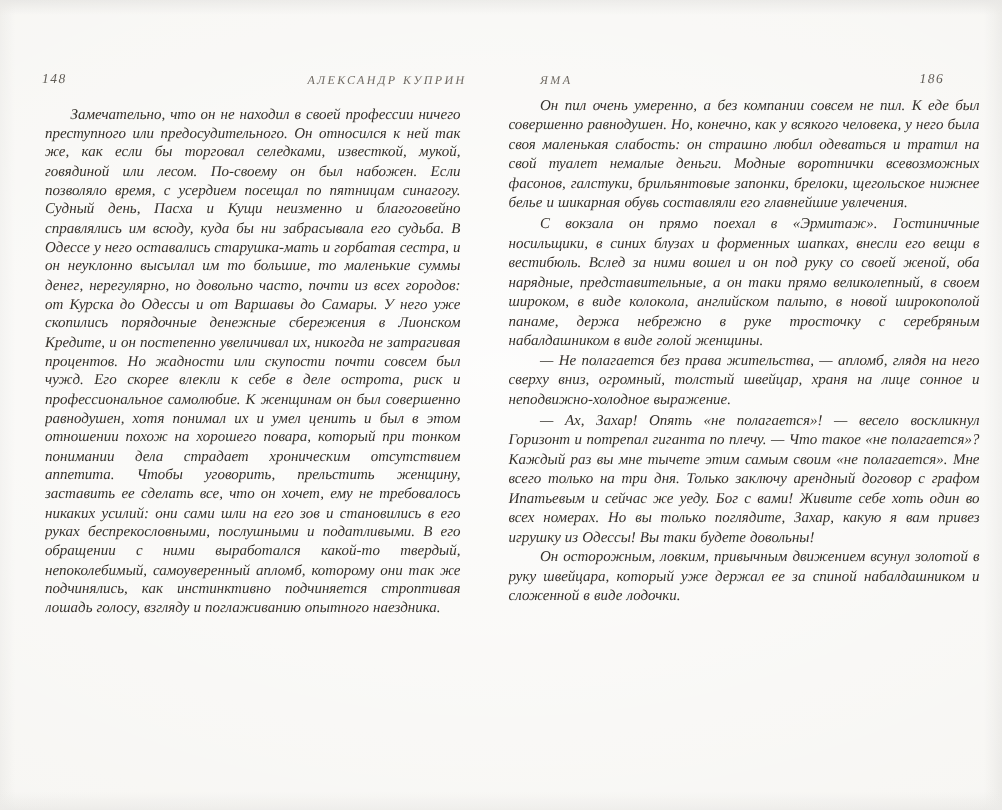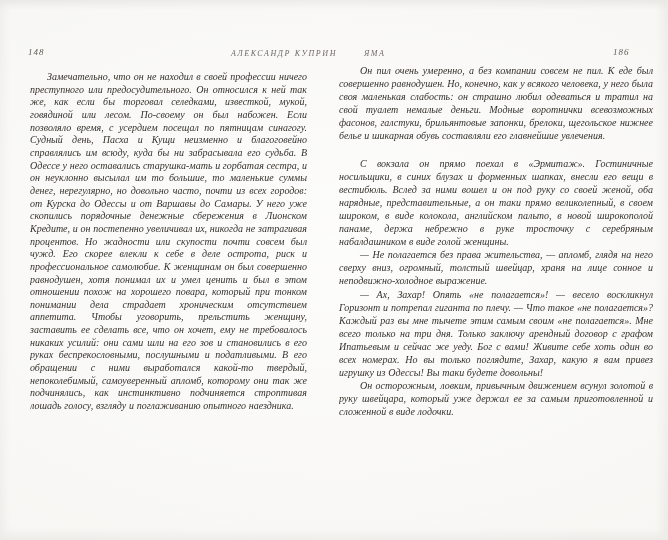--- a/index.html
+++ b/index.html
@@ -23,45 +23,45 @@
   
   .folio{
     position:absolute;top:47px;
     font-size:9px;letter-spacing:1px;color:#5f5b55;
   }
   .folio-left{left:28px;}
   .folio-right{left:613px;}
   .running{
     position:absolute;top:49px;
     font-size:8px;letter-spacing:1.6px;color:#6e6962;
-    text-transform:uppercase;white-space:nowrap;margin-left:26px;
+    text-transform:uppercase;white-space:nowrap;
   }
   .running-author{left:205px;}
-  .running-title{left:338px;}
+  .running-title{left:360px;}
   
   .pagebody{
     position:absolute;
     text-align:justify;
     color:#35312b;
     hyphens:auto;-webkit-hyphens:auto;
     word-spacing:.02em;
   }
   .pagebody-left{
     left:30px;top:71px;width:277px;height:455px;
     font-size:10px;line-height:12.65px;
     overflow:hidden;
   }
   .pagebody-right{
     left:339px;top:64px;width:314px;height:455px;
     font-size:10px;line-height:13.1px;
     overflow:hidden;
   }
   .para{margin:0;text-indent:1.7em;}
   .para.no-indent{text-indent:0;}
-  .para.gap{margin-top:14px;}
+  .para.gap{}
   .pagebody-right .para{text-indent:2.1em;}
 </style>
 </head>
 <body>
 
 <div class="scan">
 
   <span class="folio folio-left">148</span>
 
   <span class="running running-author">АЛЕКСАНДР КУПРИН</span>
@@ -72,16 +72,16 @@
 
   <div class="pagebody pagebody-left">
       <p class="para">Замечательно, что он не находил в своей профессии ничего преступного или предосудительного. Он относился к ней так же, как если бы торговал селедками, известкой, мукой, говядиной или лесом. По-своему он был набожен. Если позволяло время, с усердием посещал по пятницам синагогу. Судный день, Пасха и Кущи неизменно и благоговейно справлялись им всюду, куда бы ни забрасывала его судьба. В Одессе у него оставались старушка-мать и горбатая сестра, и он неуклонно высылал им то большие, то маленькие суммы денег, нерегулярно, но довольно часто, почти из всех городов: от Курска до Одессы и от Варшавы до Самары. У него уже скопились порядочные денежные сбережения в Лионском Кредите, и он постепенно увеличивал их, никогда не затрагивая процентов. Но жадности или скупости почти совсем был чужд. Его скорее влекли к себе в деле острота, риск и профессиональное самолюбие. К женщинам он был совершенно равнодушен, хотя понимал их и умел ценить и был в этом отношении похож на хорошего повара, который при тонком понимании дела страдает хроническим отсутствием аппетита. Чтобы уговорить, прельстить женщину, заставить ее сделать все, что он хочет, ему не требовалось никаких усилий: они сами шли на его зов и становились в его руках беспрекословными, послушными и податливыми. В его обращении с ними выработался какой-то твердый, непоколебимый, самоуверенный апломб, которому они так же подчинялись, как инстинктивно подчиняется строптивая лошадь голосу, взгляду и поглаживанию опытного наездника.</p>
     </div>
 
   <div class="pagebody pagebody-right">
       <p class="para">Он пил очень умеренно, а без компании совсем не пил. К еде был совершенно равнодушен. Но, конечно, как у всякого человека, у него была своя маленькая слабость: он страшно любил одеваться и тратил на свой туалет немалые деньги. Модные воротнички всевозможных фасонов, галстуки, брильянтовые запонки, брелоки, щегольское нижнее белье и шикарная обувь составляли его главнейшие увлечения.</p>
       <p class="para gap">С вокзала он прямо поехал в «Эрмитаж». Гостиничные носильщики, в синих блузах и форменных шапках, внесли его вещи в вестибюль. Вслед за ними вошел и он под руку со своей женой, оба нарядные, представительные, а он таки прямо великолепный, в своем широком, в виде колокола, английском пальто, в новой широкополой панаме, держа небрежно в руке тросточку с серебряным набалдашником в виде голой женщины.</p>
       <p class="para">— Не полагается без права жительства, — апломб, глядя на него сверху вниз, огромный, толстый швейцар, храня на лице сонное и неподвижно-холодное выражение.</p>
       <p class="para">— Ах, Захар! Опять «не полагается»! — весело воскликнул Горизонт и потрепал гиганта по плечу. — Что такое «не полагается»? Каждый раз вы мне тычете этим самым своим «не полагается». Мне всего только на три дня. Только заключу арендный договор с графом Ипатьевым и сейчас же уеду. Бог с вами! Живите себе хоть один во всех номерах. Но вы только поглядите, Захар, какую я вам привез игрушку из Одессы! Вы таки будете довольны!</p>
-      <p class="para">Он осторожным, ловким, привычным движением всунул золотой в руку швейцара, который уже держал ее за самым приготовленной и сложенной в виде лодочки.</p>
+      <p class="para">Он осторожным, ловким, привычным движением всунул золотой в руку швейцара, который уже держал ее за спиной набалдашником и сложенной в виде лодочки.</p>
     </div>
 
 </div>
 
 </body></html>

